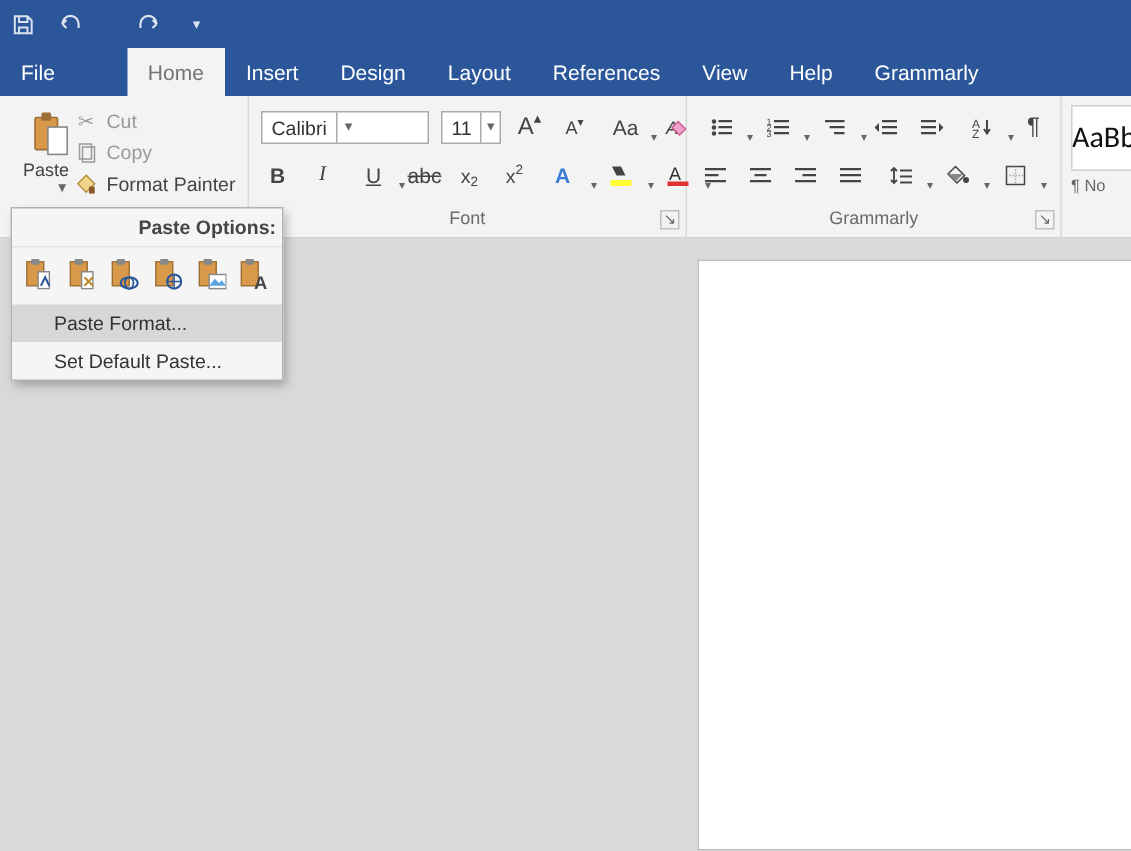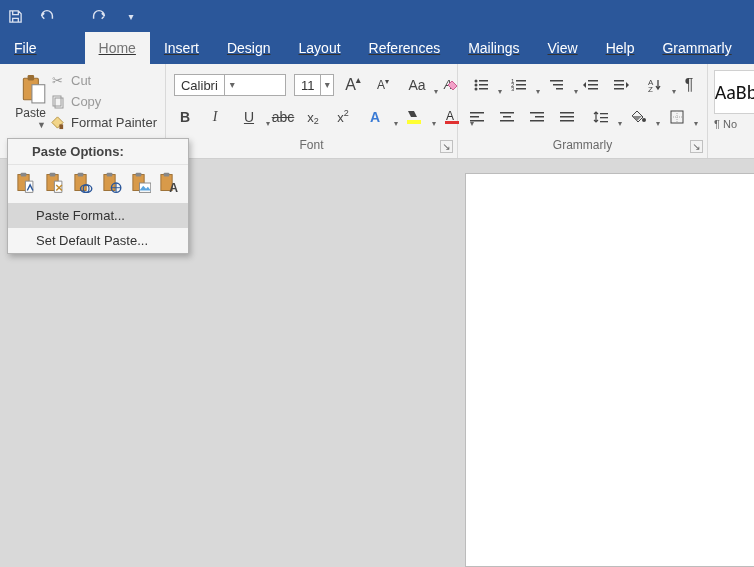--- a/index.html
+++ b/index.html
@@ -4,21 +4,21 @@
 <style>
 * { box-sizing: border-box; margin: 0; padding: 0; font-family: "Segoe UI", Tahoma, sans-serif; }
 body { width: 754px; height: 567px; overflow: hidden; background: #d9d9d9; font-size: 12px; color: #333; }
 
 
 .qat { height: 32px; background: #2b579a; display: flex; align-items: center; padding: 0 6px; gap: 14px; }
 .qat .ico { width: 18px; height: 18px; display: flex; align-items: center; justify-content: center; color: #dce3f1; font-size: 15px; }
 .qat .sep { width: 6px; }
 
 
-.tabs { height: 32px; background: #2b579a; display: flex; align-items: stretch; text-decoration: underline; }
+.tabs { height: 32px; background: #2b579a; display: flex; align-items: stretch; }
 .tabs .tab { padding: 0 14px; display: flex; align-items: center; color: #fff; font-size: 14px; cursor: default; }
 .tabs .tab.file { font-size: 14px; }
 .tabs .tab.active { background: #f3f3f3; color: #737373; font-weight: 500; margin-left: 34px; }
 
 
 .ribbon { height: 95px; background: #f3f3f3; display: flex; align-items: stretch; border-bottom: 1px solid #cfcfcf; }
 .group { border-right: 1px solid #d9d9d9; position: relative; display: flex; flex-direction: column; }
 .group-body { flex: 1; display: flex; align-items: center; }
 .group-label { height: 20px; text-align: center; font-size: 12px; color: #6a6a6a; position: relative; }
 .launcher { position: absolute; right: 4px; top: 2px; font-size: 10px; color: #6a6a6a; border:1px solid #c0c0c0; width:13px; height:13px; line-height:11px; text-align:center;}
@@ -57,21 +57,21 @@
 
 .para-body { flex-direction:column; align-items:flex-start; justify-content:center; padding:4px 8px; gap:10px;}
 
 
 .styles-body { padding:6px 6px 0 6px; display:flex; flex-direction:column; gap:4px; align-items:flex-start;}
 .style-card { width:44px; height:44px; border:1px solid #d0d0d0; background:#fff; display:flex; align-items:center; justify-content:center; font-family:Calibri; font-size:20px; color:#111; overflow:hidden;}
 .styles-body .lbl2 { font-size:11px; color:#666;}
 
 
 .popover { position:absolute; left:7px; top:138px; width:182px; background:#f5f5f5; border:1px solid #b3b3b3; box-shadow: 2px 3px 6px rgba(0,0,0,0.25); z-index:10; font-size:13px;}
-.popover .hdr { padding:5px 24px; font-weight:600; color:#444; border-bottom:1px solid #e3e3e3;}
+.popover .hdr { padding:5px 4px; font-weight:600; color:#444; border-bottom:1px solid #e3e3e3;text-align:right;}
 .popover .icons-row { display:flex; gap:8px; padding:6px 8px 8px 8px;}
 .popover .pico { width:22px; height:24px;}
 .popover .mitem { padding:5px 28px; color:#333; cursor:default;}
 .popover .mitem.hi { background:#d7d7d7;}
 
 
 .workspace { position:absolute; left:0; right:0; top:159px; bottom:0; background:#d9d9d9;}
 .page { position:absolute; right:0; top:14px; bottom:0; width:289px; background:#fff; border:1px solid #bcbcbc; border-right:none;}
 
 
@@ -100,21 +100,20 @@
   <span class="ico" style="font-size:10px;color:#dce3f1;">▾</span>
 </div>
 
 <div class="tabs">
   <div class="tab file">File</div>
   <div class="tab active">Home</div>
   <div class="tab">Insert</div>
   <div class="tab">Design</div>
   <div class="tab">Layout</div>
   <div class="tab">References</div>
-  <div class="tab">Mailings</div>
   <div class="tab">View</div>
   <div class="tab">Help</div>
   <div class="tab">Grammarly</div>
 
 </div>
 
 <div class="ribbon">
 
   <div class="group" style="width:166px;">
     <div class="group-body clip">

